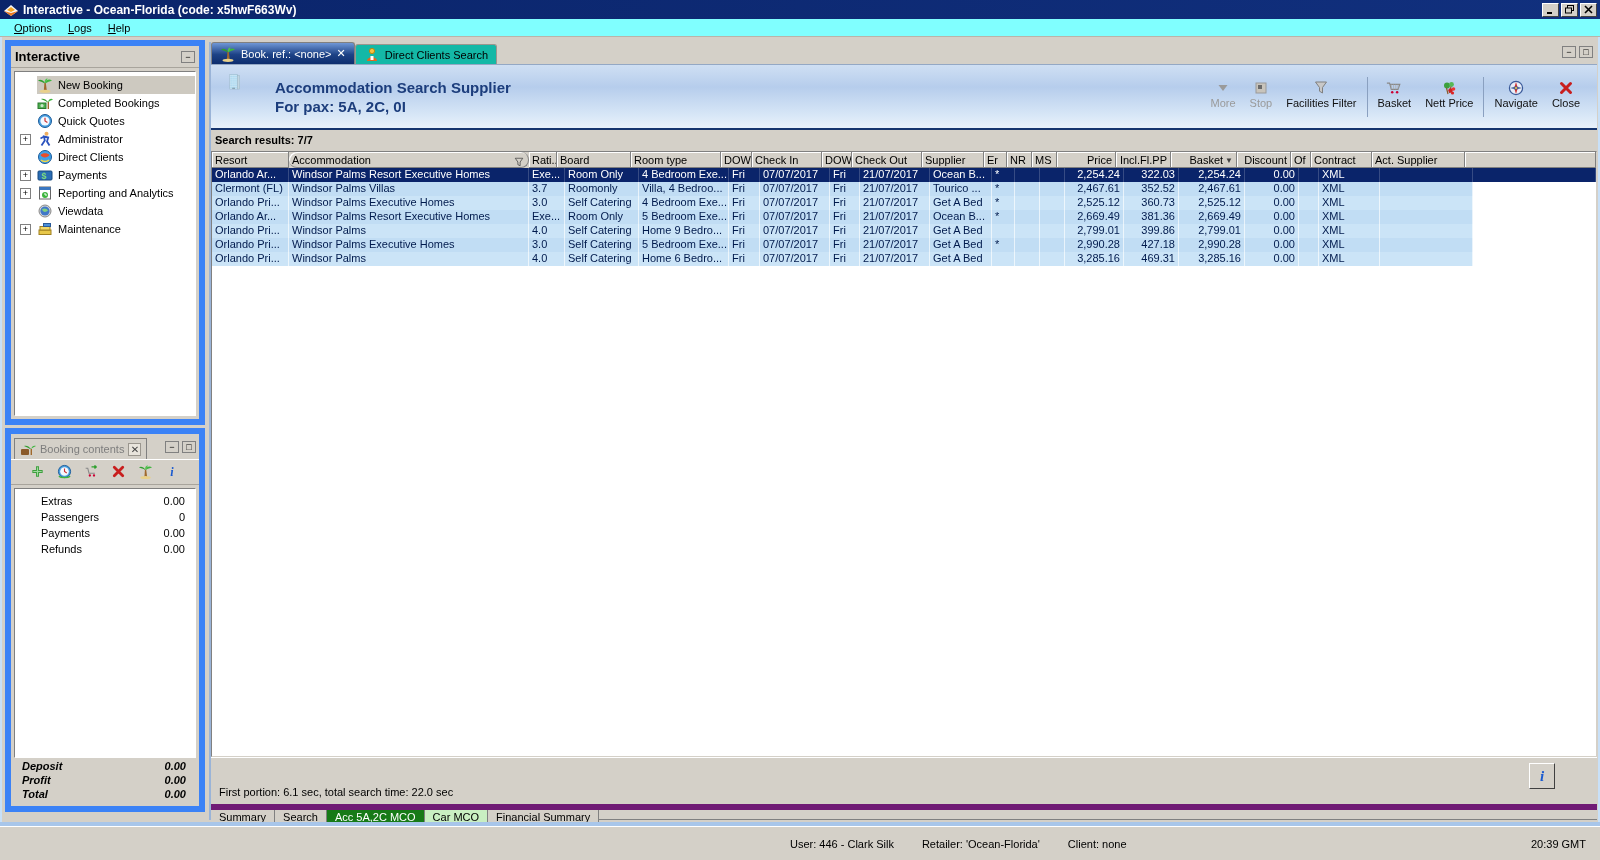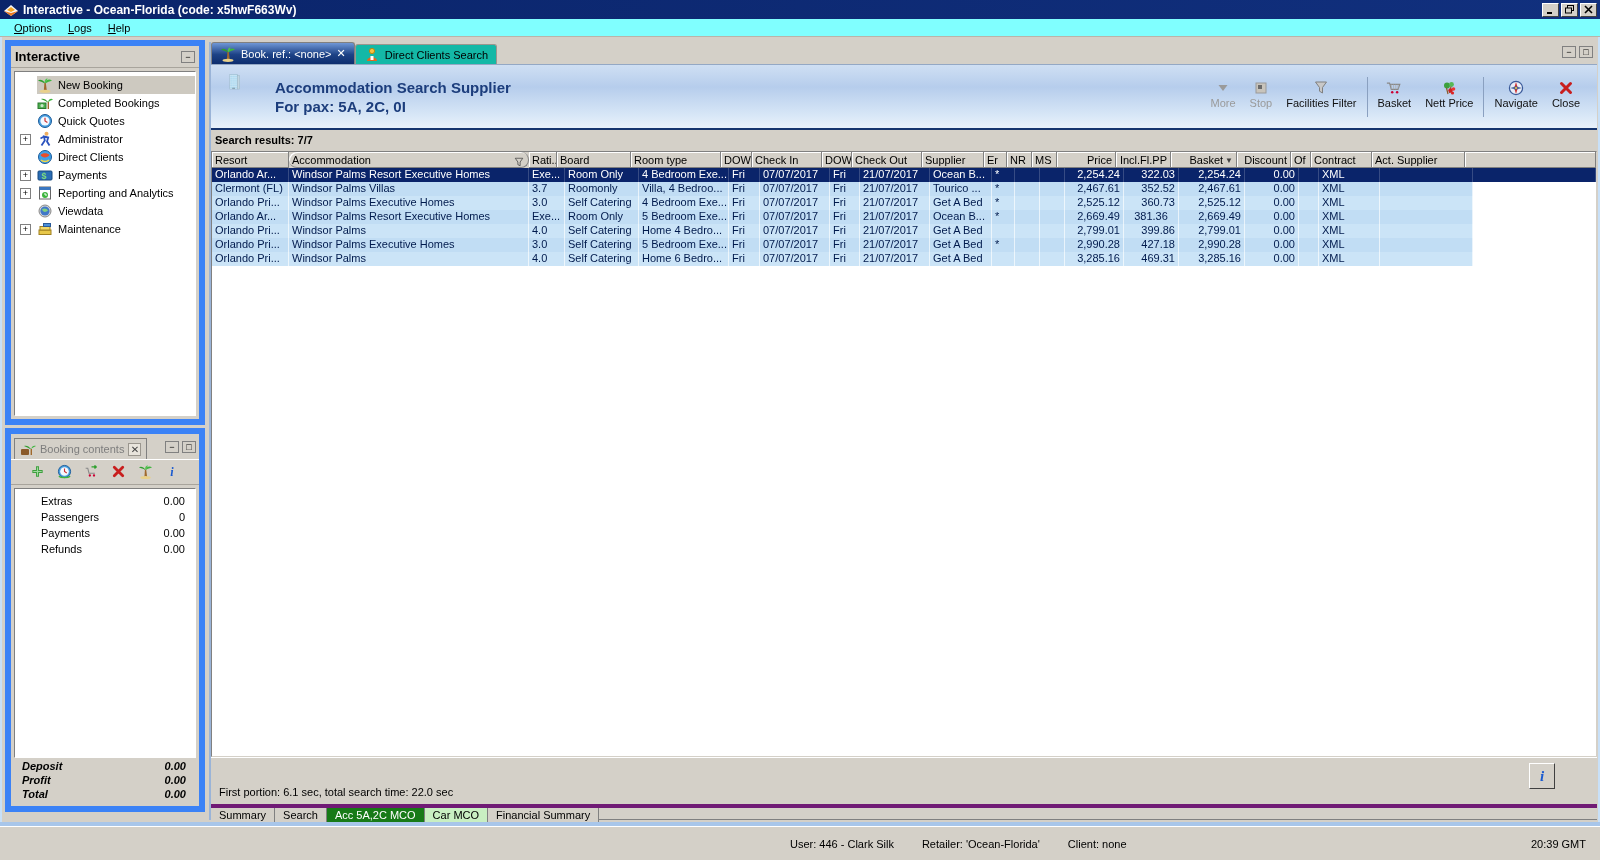--- a/index.html
+++ b/index.html
@@ -105,21 +105,21 @@
   .tr.sel .td.fill { background:#0a246a; }
   .tr { border-bottom:1px solid #eaf3fb; }
   .tr.sel { border-bottom:1px solid #5a7ab0; }
 
   .status-strip { height:47px; background:#d4d0c8; border-top:1px solid #fff; position:relative; flex:0 0 auto; }
   .search-time { position:absolute; left:8px; bottom:6px; color:#000; }
   .info-btn { position:absolute; right:42px; top:5px; width:26px; height:26px; background:#d4d0c8;
     border:1px solid; border-color:#fff #404040 #404040 #fff; display:flex; align-items:center; justify-content:center;
     font-family:"Liberation Serif","DejaVu Serif",serif; font-style:italic; font-weight:bold; font-size:15px; color:#1a5ad0; }
 
-  .bottom-tabstrip { height:16px; display:flex; background:#d4d0c8; border-top:4px solid #701a75; flex:0 0 auto; }
+  .bottom-tabstrip { height:16px; display:flex; background:#d4d0c8; border-top:6px solid #701a75; flex:0 0 auto; }
   .b-tab { height:16px; padding:1px 8px 0 8px; border-right:1px solid #808080; border-bottom:1px solid #808080;
     white-space:nowrap; background:#d4d0c8; }
   .b-tab.dark-green { background:#177a17; color:#fff; }
   .b-tab.light-green { background:#c9efc2; color:#000; }
   .b-tab-fill { flex:1; border-bottom:1px solid #808080; }
 
   .frame-line { position:absolute; left:0; top:822px; width:1600px; height:4px; background:#a8c6ea; }
   .statusbar { position:absolute; left:0; top:826px; width:1600px; height:34px; background:#d4d0c8;
     display:flex; align-items:center; border-top:1px solid #fff; }
   .sb-center { position:absolute; left:790px; display:flex; gap:28px; }
@@ -664,34 +664,34 @@
             <div class="td" style="width: 90px;">5 Bedroom Exe...</div>
             <div class="td" style="width: 31px;">Fri</div>
             <div class="td" style="width: 70px;">07/07/2017</div>
             <div class="td" style="width: 30px;">Fri</div>
             <div class="td" style="width: 70px;">21/07/2017</div>
             <div class="td" style="width: 62px;">Ocean B...</div>
             <div class="td" style="width: 23px;">*</div>
             <div class="td" style="width: 25px;"></div>
             <div class="td" style="width: 25px;"></div>
             <div class="td num" style="width: 59px;">2,669.49</div>
-            <div class="td num" style="width: 55px; text-align: center;">381.36</div>
+            <div class="td num" style="width: 55px;">381.36</div>
             <div class="td num" style="width: 66px;">2,669.49</div>
             <div class="td num" style="width: 54px;">0.00</div>
             <div class="td" style="width: 20px;"></div>
             <div class="td" style="width: 61px;">XML</div>
             <div class="td" style="width: 93px;"></div>
             <div class="td fill" style="flex: 1 1 0%;"></div>
           </div>
           <div class="tr even">
             <div class="td" style="width: 77px;">Orlando Pri...</div>
             <div class="td" style="width: 240px;">Windsor Palms</div>
             <div class="td" style="width: 36px;">4.0</div>
             <div class="td" style="width: 74px;">Self Catering</div>
-            <div class="td" style="width: 90px;">Home 4 Bedro...</div>
+            <div class="td" style="width: 90px;">Home 9 Bedro...</div>
             <div class="td" style="width: 31px;">Fri</div>
             <div class="td" style="width: 70px;">07/07/2017</div>
             <div class="td" style="width: 30px;">Fri</div>
             <div class="td" style="width: 70px;">21/07/2017</div>
             <div class="td" style="width: 62px;">Get A Bed</div>
             <div class="td" style="width: 23px;"></div>
             <div class="td" style="width: 25px;"></div>
             <div class="td" style="width: 25px;"></div>
             <div class="td num" style="width: 59px;">2,799.01</div>
             <div class="td num" style="width: 55px;">399.86</div>

